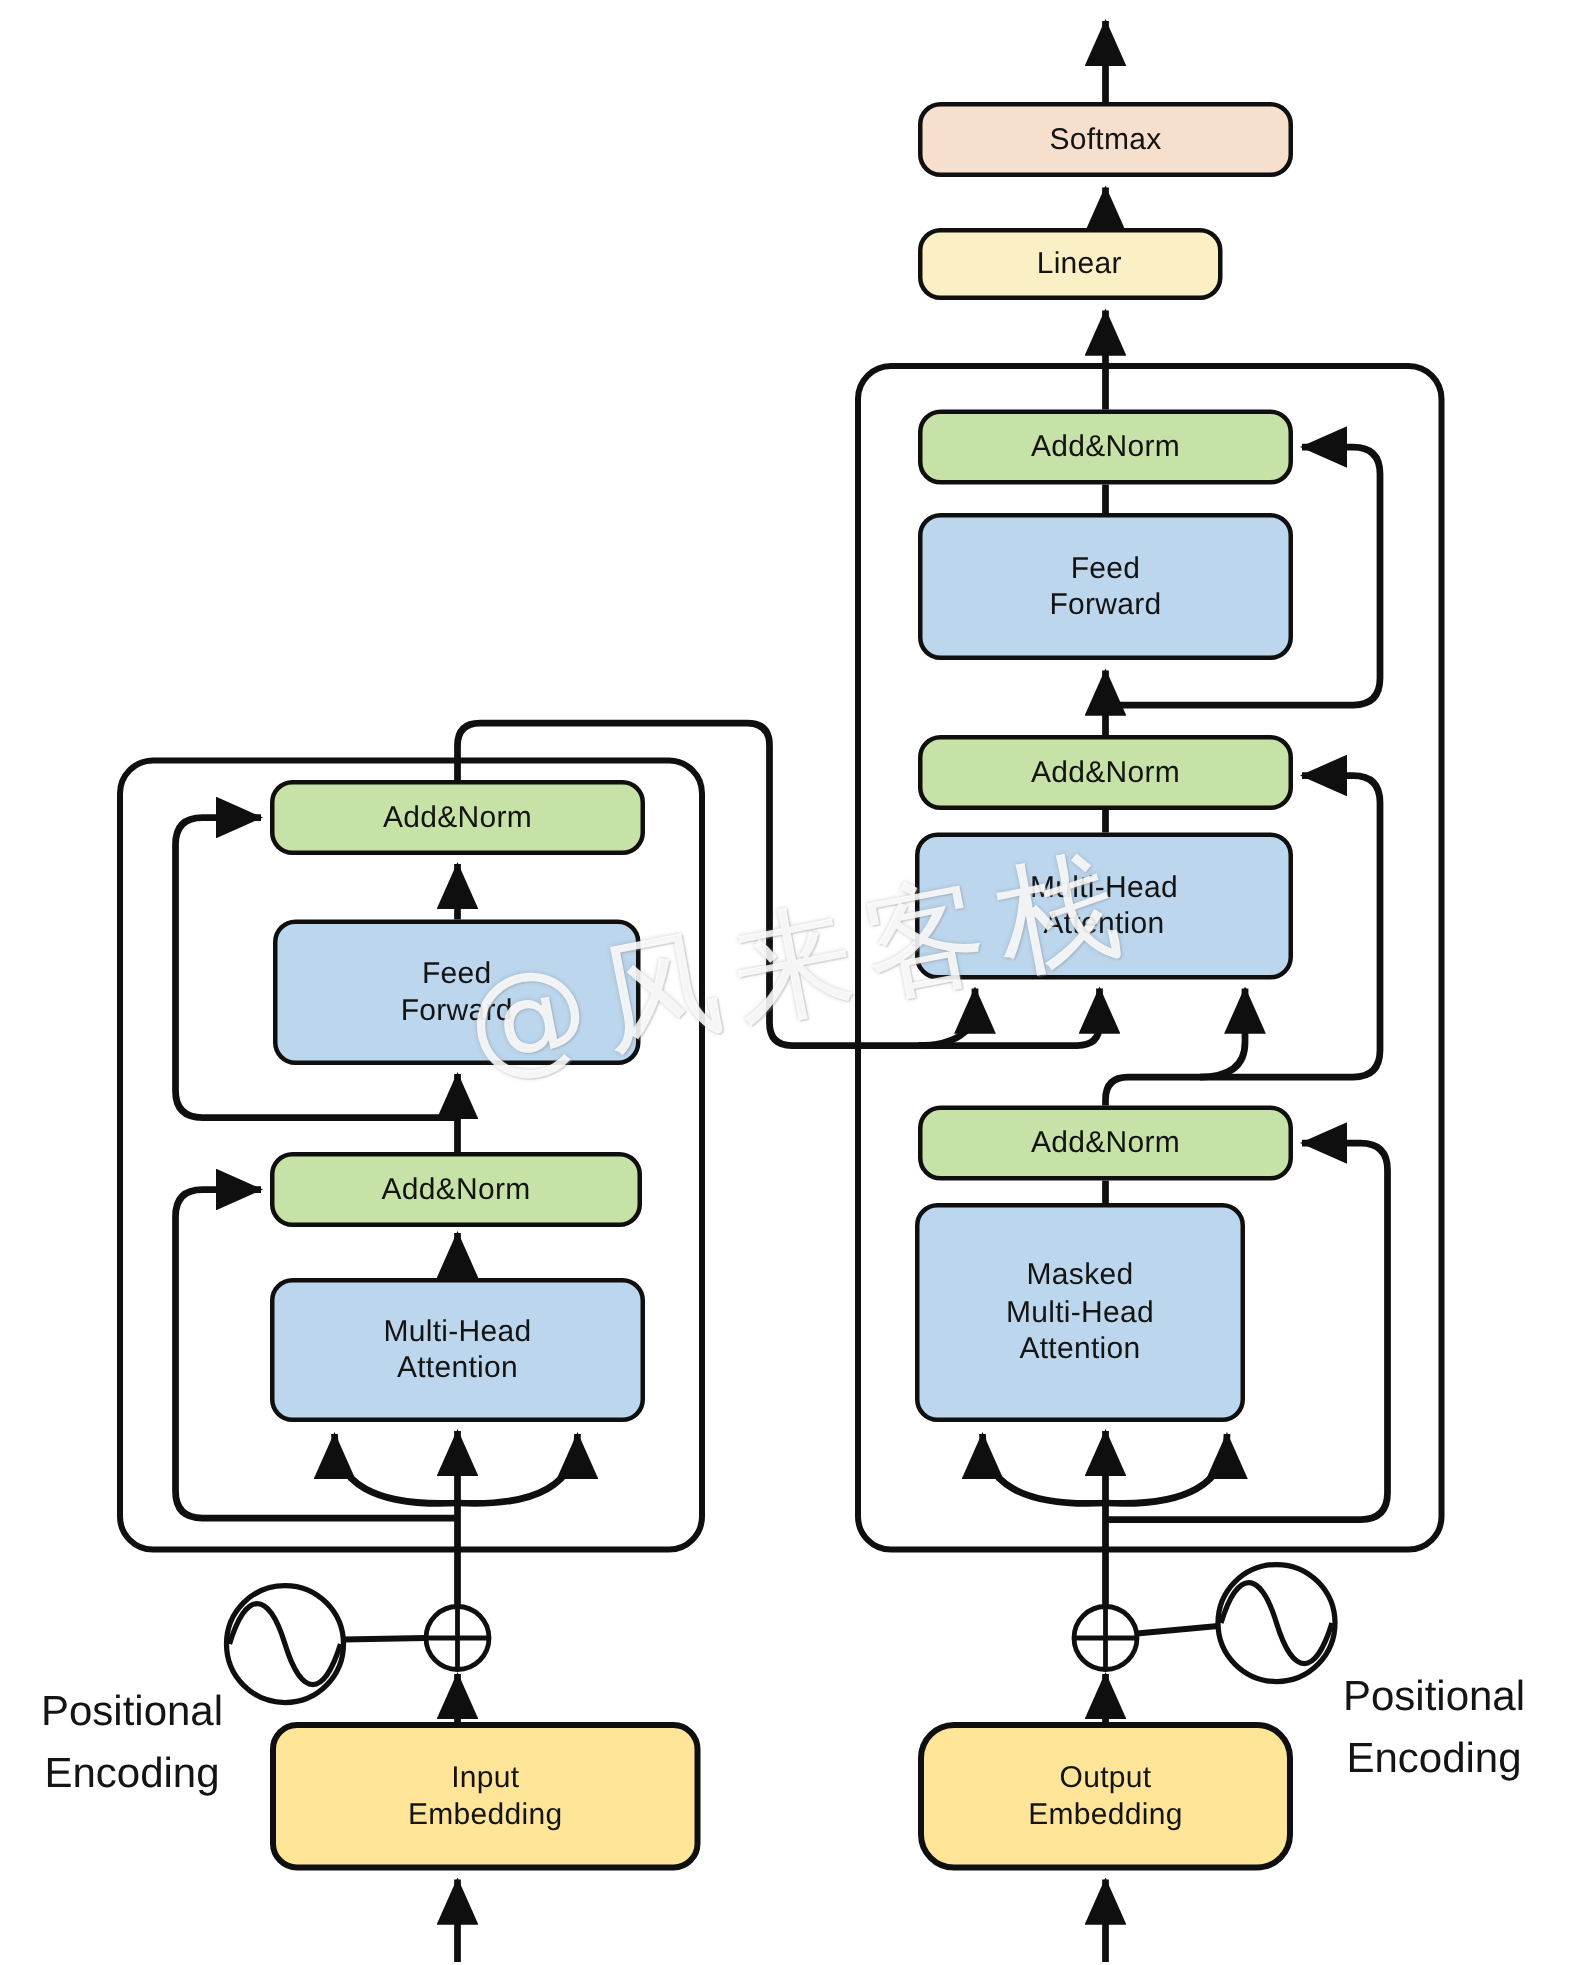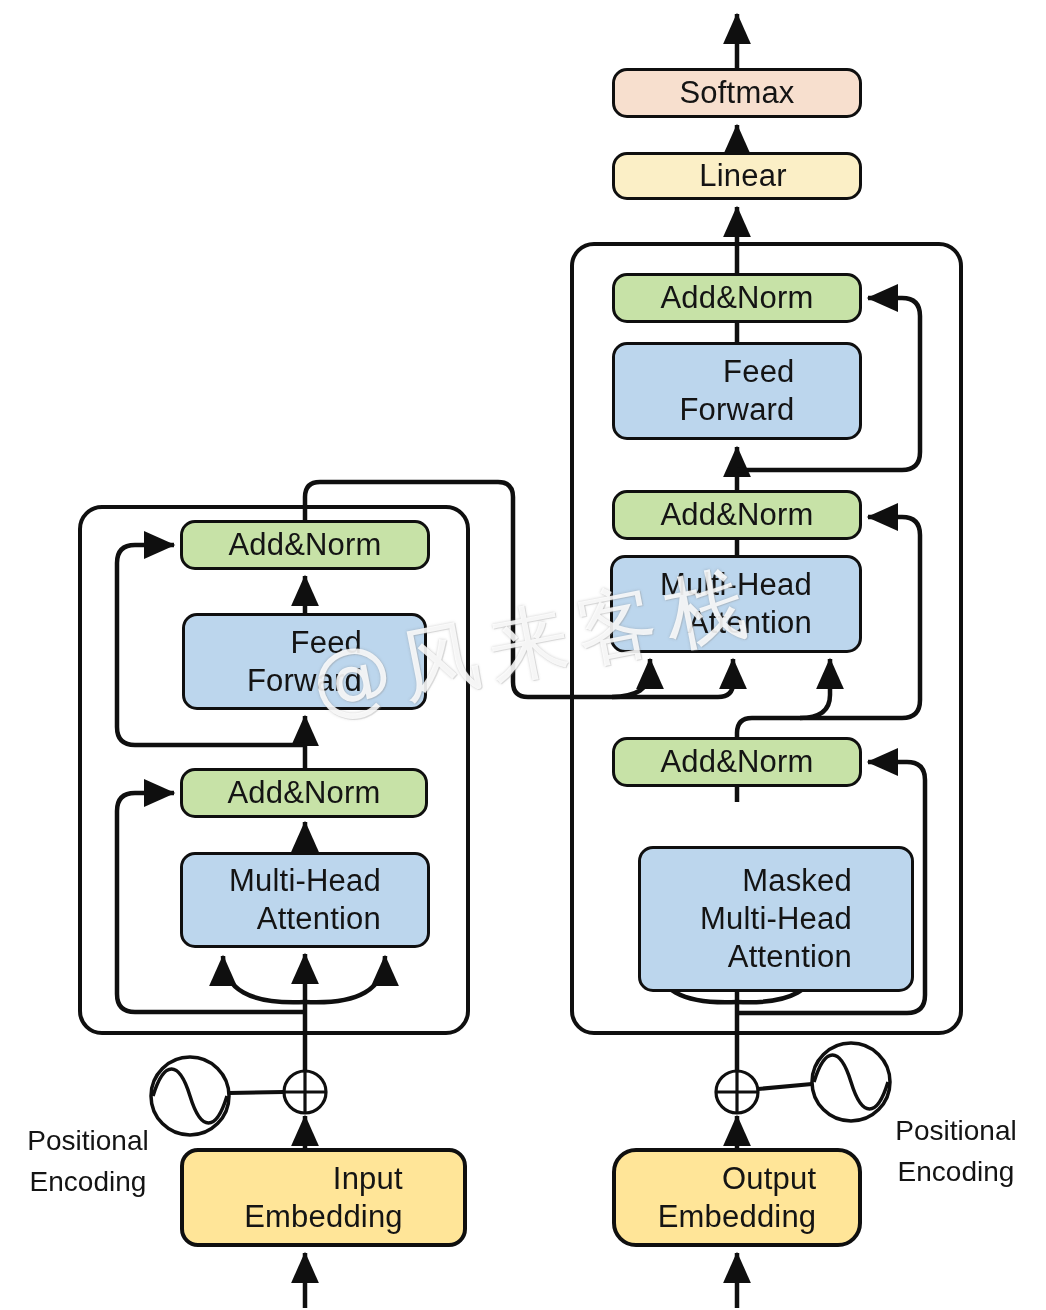--- a/index.html
+++ b/index.html
@@ -12,21 +12,21 @@
     font-family:"Liberation Sans", sans-serif; color:var(--ink); overflow:hidden;
   }
   .outline{
     position:absolute; border:4px solid #0f0f0f; border-radius:24px;
     background:transparent; box-sizing:border-box; z-index:1;
   }
   #wires{position:absolute; left:0; top:0; z-index:2; pointer-events:none;}
   .node{
     position:absolute; box-sizing:border-box; border:3.5px solid #0f0f0f;
     border-radius:15px; display:flex; align-items:center; justify-content:center;
-    text-align:right; font-size:31px; line-height:1.22; letter-spacing:0.2px;
+    text-align:center; font-size:20px; line-height:1.22; letter-spacing:0.2px;
     white-space:pre-line; z-index:3; color:var(--ink);
   }
   .green{background:var(--green);}
   .blue{background:var(--blue);}
   .peach{background:var(--peach);}
   .paleyellow{background:var(--paleyellow);}
   .yellow{background:var(--yellow);}
   .sidelabel{
     position:absolute; font-size:28px; line-height:1.48; text-align:center;
     white-space:pre-line; z-index:3; color:var(--ink);
@@ -99,30 +99,30 @@
     <g>
       <path d="M758 1089 L812 1084" stroke="#0f0f0f" stroke-width="4"></path>
       <circle cx="851" cy="1082" r="39" fill="#ffffff" stroke="#0f0f0f" stroke-width="3.5"></circle>
       <path d="M814 1082 C825 1046 840 1046 851 1082 C862 1118 877 1118 888 1082" fill="none" stroke="#0f0f0f" stroke-width="3.5"></path>
       <circle cx="737" cy="1092" r="21" fill="#ffffff" stroke="#0f0f0f" stroke-width="3.2"></circle>
       <path d="M716 1092 L758 1092 M737 1071 L737 1113" stroke="#0f0f0f" stroke-width="3.2"></path>
     </g>
   </svg>
 
   <div class="node peach" style="left:612px; top:68px; width:250px; height:50px;">Softmax</div>
-  <div class="node paleyellow" style="left:612px; top:152px; width:250px; height:48px;padding-left:12px;">Linear</div>
+  <div class="node paleyellow" style="left:612px; top:152px; width:203px; height:48px;padding-left:12px;">Linear</div>
 
   <div class="node green" style="left:612px; top:273px; width:250px; height:50px;">Add&amp;Norm</div>
   <div class="node blue" style="left:612px; top:342px; width:250px; height:98px;">Feed
 Forward</div>
   <div class="node green" style="left:612px; top:490px; width:250px; height:50px;">Add&amp;Norm</div>
   <div class="node blue" style="left:610px; top:555px; width:252px; height:98px;">Multi-Head
 Attention</div>
   <div class="node green" style="left:612px; top:737px; width:250px; height:50px;">Add&amp;Norm</div>
-  <div class="node blue" style="left:638px; top:802px; width:276px; height:146px;margin-top:44px;">Masked
+  <div class="node blue" style="left:610px; top:802px; width:220px; height:146px;">Masked
 Multi-Head
 Attention</div>
 
   <div class="node green" style="left:180px; top:520px; width:250px; height:50px;">Add&amp;Norm</div>
   <div class="node blue" style="left:182px; top:613px; width:245px; height:97px;">Feed
 Forward</div>
   <div class="node green" style="left:180px; top:768px; width:248px; height:50px;">Add&amp;Norm</div>
   <div class="node blue" style="left:180px; top:852px; width:250px; height:96px;">Multi-Head
 Attention</div>
 

